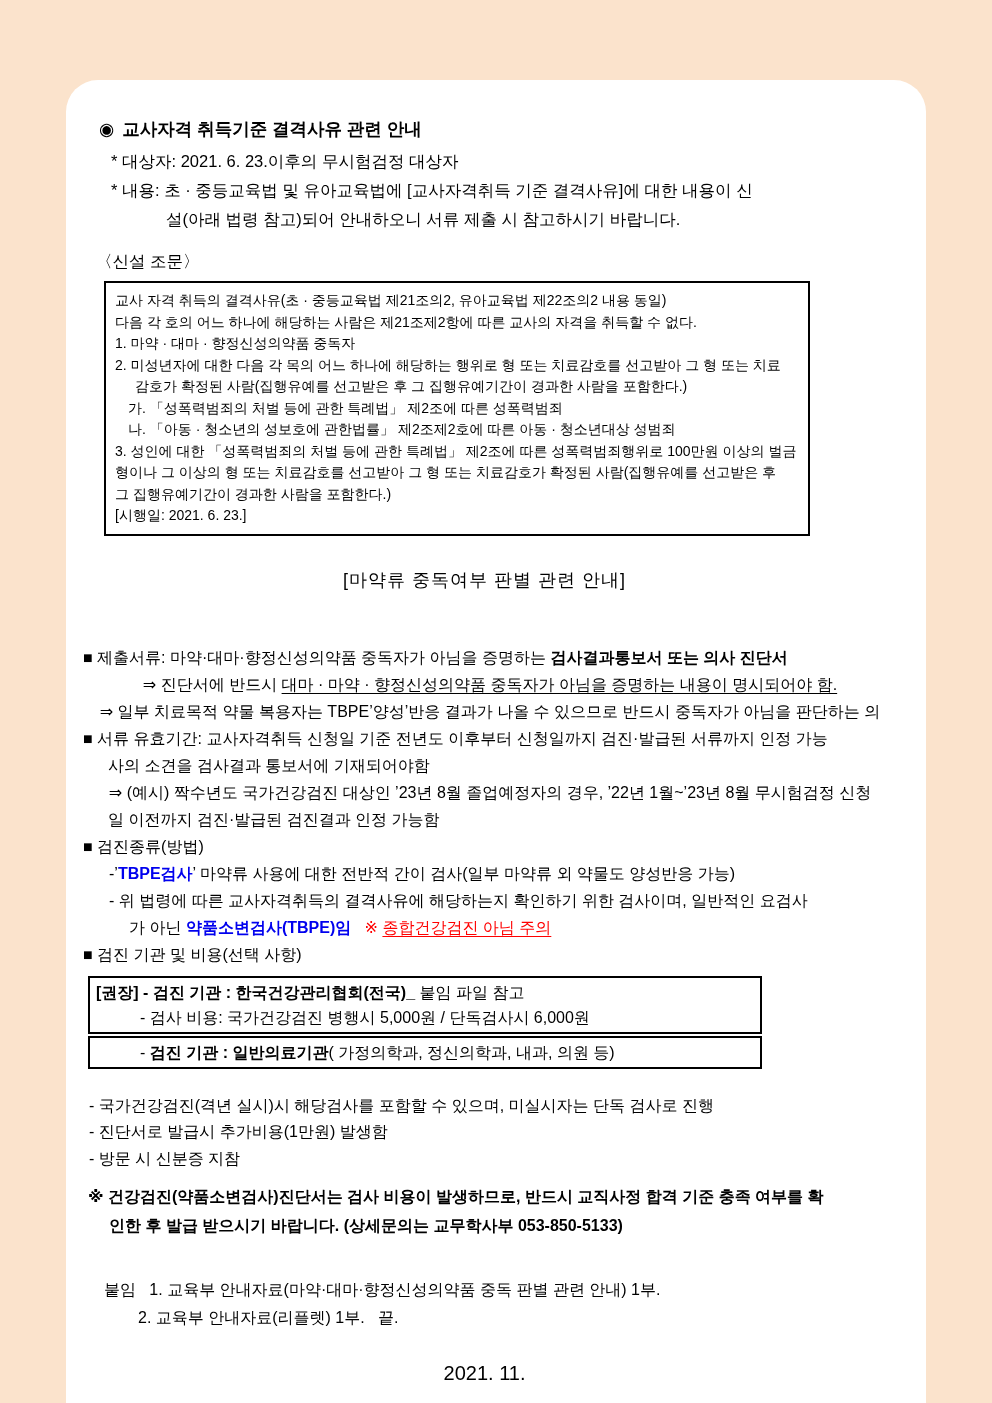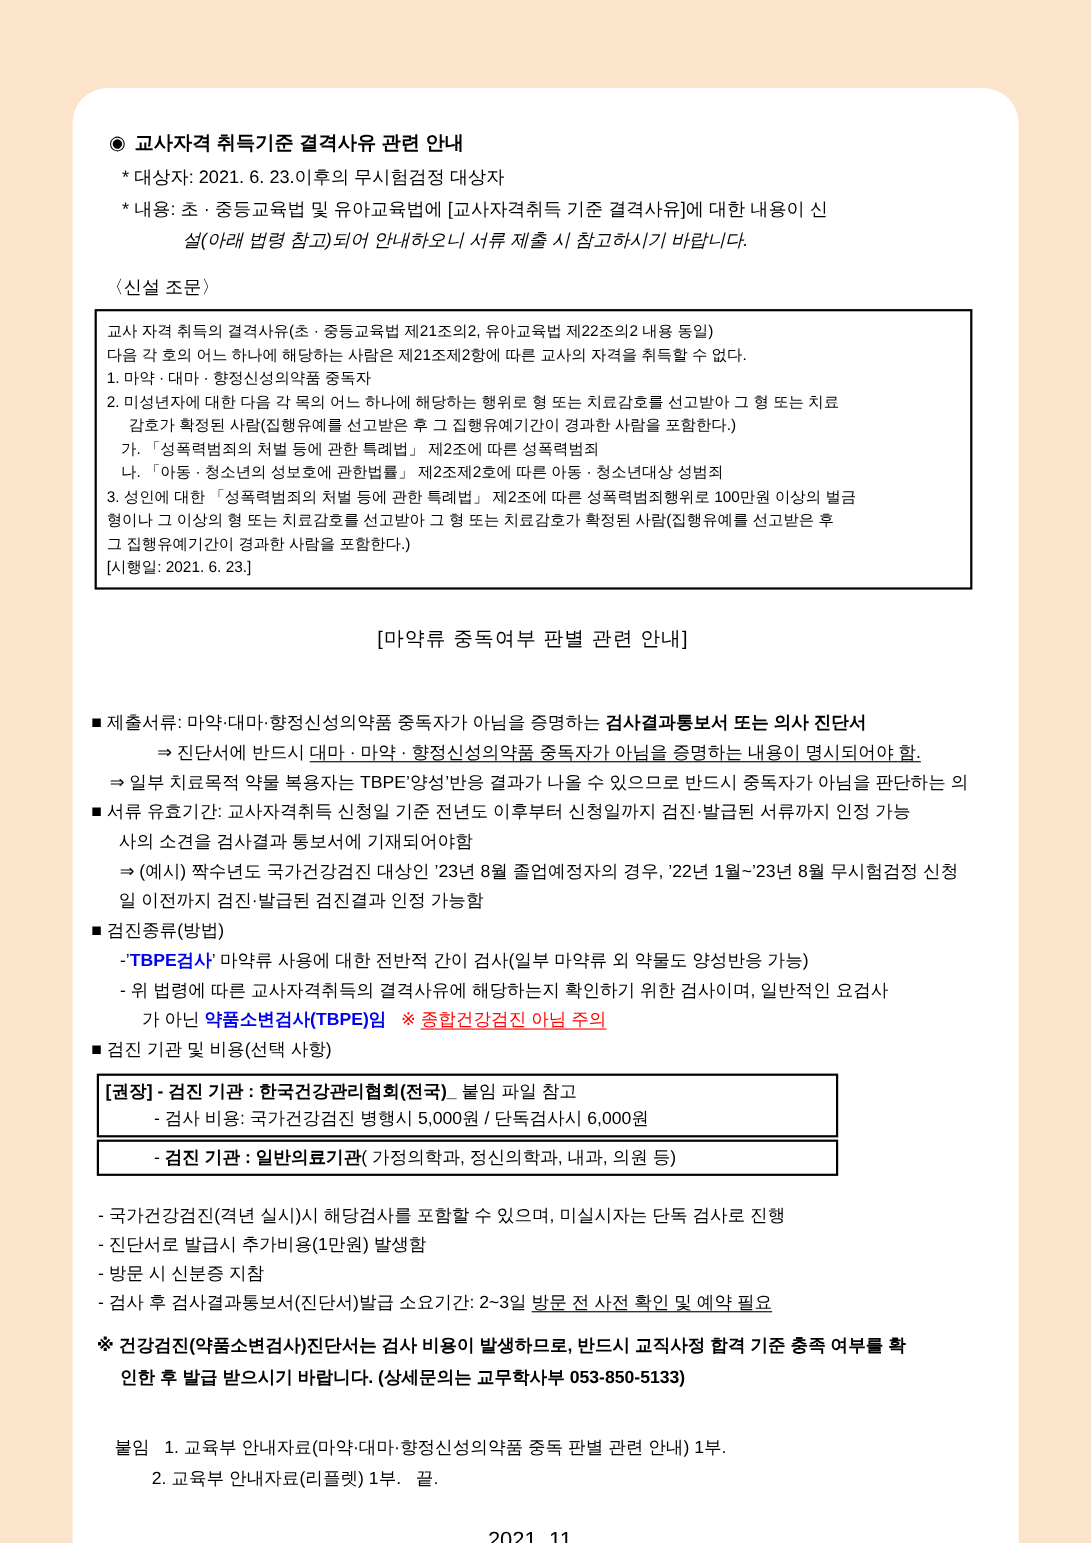--- a/index.html
+++ b/index.html
@@ -22,27 +22,27 @@
   .b,.line .b{font-weight:bold;}
   .u{text-decoration:underline;text-underline-offset:3px;}
   .blue{color:var(--blue);}
   .red{color:var(--red);}
 
   
   .head-title{font-size:17.5px;font-weight:bold;padding-left:16px;line-height:30px;}
   .head-title .bullet{margin-right:8px;}
   .header-lines{font-size:16.5px;line-height:29px;margin-top:3px;}
   .header-lines .item{padding-left:28px;}
-  .header-lines .item-cont{padding-left:83px;font-style:italic;}
+  .header-lines .item-cont{padding-left:83px;}
 
   .clause-label{font-size:16.5px;padding-left:13px;margin-top:14px;line-height:26px;}
 
   
   .law-box{
-    margin-left:3px;margin-top:7px;width:798px;
+    margin-left:21px;margin-top:7px;width:706px;
     border:2px solid #000;padding:7px 9px;
     font-size:14px;line-height:21.5px;
   }
   .law-box .cont1{padding-left:20px;}
   .law-box .sub{padding-left:13px;}
 
   
   .notice-title{
     text-align:center;font-size:18px;line-height:28px;
     margin-top:30px;margin-bottom:50px;letter-spacing:1px;
@@ -137,21 +137,20 @@
       </div>
 
     <div class="org-box box2">
         <div class="line ind-lg"><span>- </span><span class="b">검진 기관 : 일반의료기관</span><span>( 가정의학과, 정신의학과, 내과, 의원 등)</span></div>
       </div>
 
     <div class="notes-list">
         <div class="line dash"><span>- 국가건강검진(격년 실시)시 해당검사를 포함할 수 있으며, 미실시자는 단독 검사로 진행</span></div>
         <div class="line dash"><span>- 진단서로 발급시 추가비용(1만원) 발생함</span></div>
         <div class="line dash"><span>- 방문 시 신분증 지참</span></div>
-        <div class="line dash"><span>- 검사 후 검사결과통보서(진단서)발급 소요기간: 2~3일 </span><span class="u">방문 전 사전 확인 및 예약 필요</span></div>
       </div>
 
     <div class="warning">
         <div class="line w1"><span>※ 건강검진(약품소변검사)진단서는 검사 비용이 발생하므로, 반드시 교직사정 합격 기준 충족 여부를 확</span></div>
         <div class="line w2"><span>인한 후 발급 받으시기 바랍니다. (상세문의는 교무학사부 053-850-5133)</span></div>
       </div>
 
     <div class="attachments">
         <div class="line a1"><span>붙임   1. 교육부 안내자료(마약·대마·향정신성의약품 중독 판별 관련 안내) 1부.</span></div>
         <div class="line a2"><span>2. 교육부 안내자료(리플렛) 1부.   끝.</span></div>

